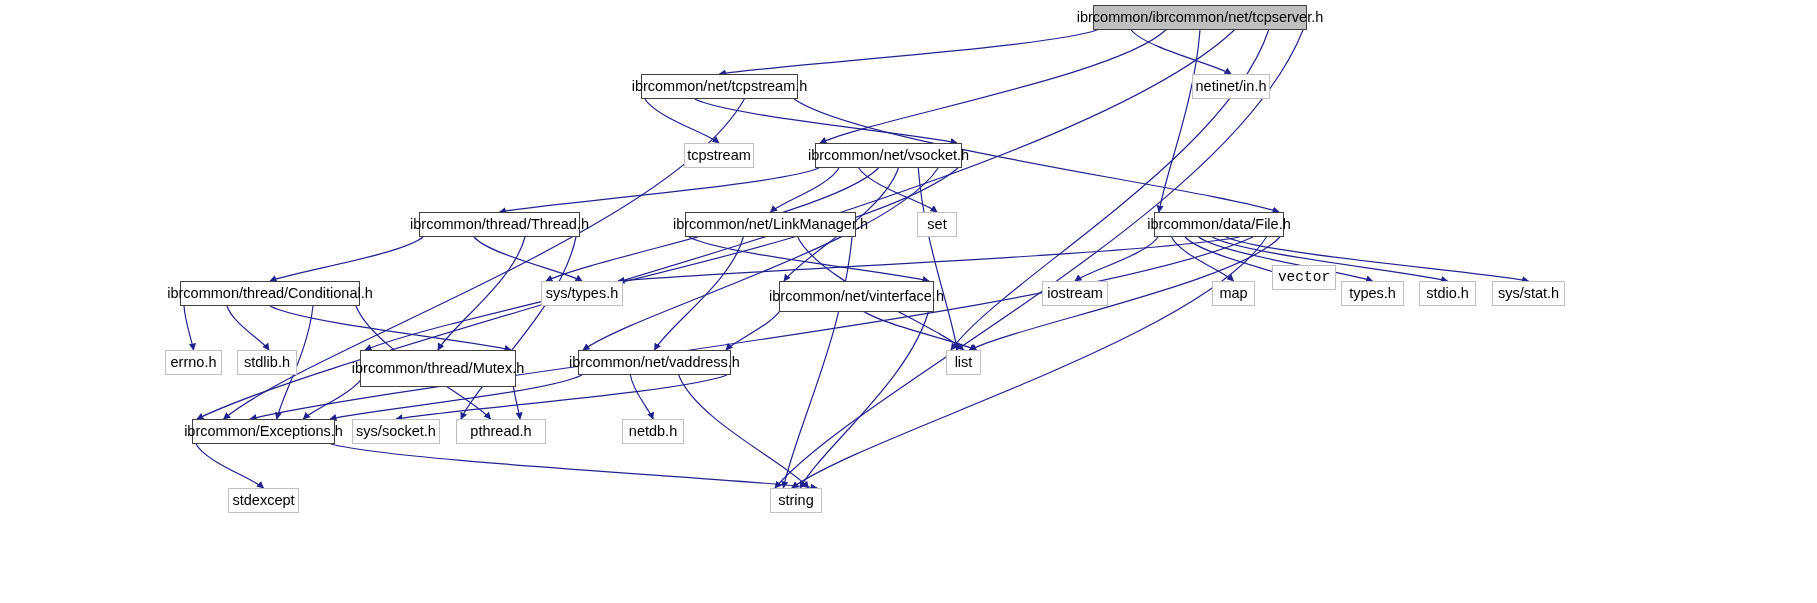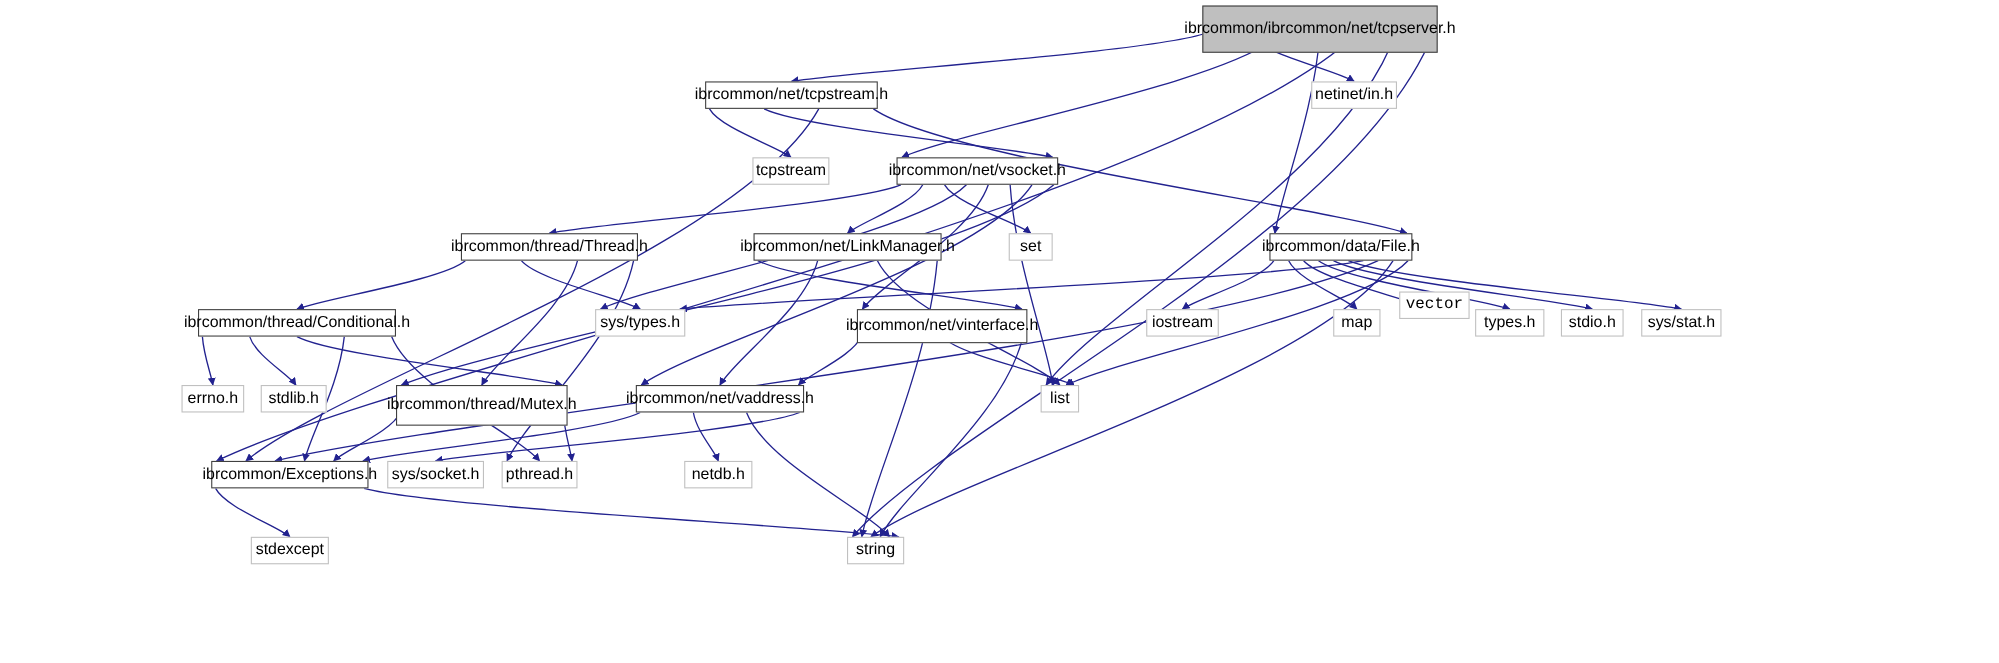--- a/index.html
+++ b/index.html
@@ -106,21 +106,21 @@
         <path d="M 512 375 C 513.08 392.6, 518.704 409.32, 520 419" fill="none" stroke="#22228f" stroke-width="1.2" marker-end="url(#arrow)"></path>
         <path d="M 582 375 C 547.98 392.6, 370.824 409.32, 330 419" fill="none" stroke="#22228f" stroke-width="1.2" marker-end="url(#arrow)"></path>
         <path d="M 630.3333333333334 375 C 633.3933333333334 392.6, 649.328 409.32, 653 419" fill="none" stroke="#22228f" stroke-width="1.2" marker-end="url(#arrow)"></path>
         <path d="M 678.6666666666666 375 C 696.2076666666667 420.2, 787.5508 463.14, 808.6 488" fill="none" stroke="#22228f" stroke-width="1.2" marker-end="url(#arrow)"></path>
         <path d="M 727 375 C 682.3149999999999 392.6, 449.622 409.32, 396 419" fill="none" stroke="#22228f" stroke-width="1.2" marker-end="url(#arrow)"></path>
         <path d="M 196 444 C 205.1125 461.6, 252.565 478.32, 263.5 488" fill="none" stroke="#22228f" stroke-width="1.2" marker-end="url(#arrow)"></path>
         <path d="M 331 444 C 396.61 461.6, 738.268 478.32, 817 488" fill="none" stroke="#22228f" stroke-width="1.2" marker-end="url(#arrow)"></path>
       </g>
   </svg>
   <div id="nodes-group">
-      <div class="node root" style="left: 1093px; top: 5px; width: 214px; height: 43px;">ibrcommon/ibrcommon/net/tcpserver.h</div>
+      <div class="node root" style="left: 1093px; top: 5px; width: 214px; height: 25px;">ibrcommon/ibrcommon/net/tcpserver.h</div>
       <div class="node strong" style="left: 641px; top: 74px; width: 157px; height: 25px;">ibrcommon/net/tcpstream.h</div>
       <div class="node " style="left: 1192px; top: 74px; width: 78px; height: 25px;">netinet/in.h</div>
       <div class="node " style="left: 684px; top: 143px; width: 70px; height: 25px;">tcpstream</div>
       <div class="node strong" style="left: 815px; top: 143px; width: 147px; height: 25px;">ibrcommon/net/vsocket.h</div>
       <div class="node strong" style="left: 419px; top: 212px; width: 161px; height: 25px;">ibrcommon/thread/Thread.h</div>
       <div class="node strong" style="left: 685px; top: 212px; width: 171px; height: 25px;">ibrcommon/net/LinkManager.h</div>
       <div class="node " style="left: 917px; top: 212px; width: 40px; height: 25px;">set</div>
       <div class="node strong" style="left: 1154px; top: 212px; width: 130px; height: 25px;">ibrcommon/data/File.h</div>
       <div class="node strong" style="left: 180px; top: 281px; width: 180px; height: 25px;">ibrcommon/thread/Conditional.h</div>
       <div class="node " style="left: 541px; top: 281px; width: 82px; height: 25px;">sys/types.h</div>
@@ -131,18 +131,18 @@
       <div class="node " style="left: 1341px; top: 281px; width: 63px; height: 25px;">types.h</div>
       <div class="node " style="left: 1419px; top: 281px; width: 57px; height: 25px;">stdio.h</div>
       <div class="node " style="left: 1492px; top: 281px; width: 73px; height: 25px;">sys/stat.h</div>
       <div class="node " style="left: 165px; top: 350px; width: 57px; height: 25px;">errno.h</div>
       <div class="node " style="left: 237px; top: 350px; width: 60px; height: 25px;">stdlib.h</div>
       <div class="node strong" style="left: 360px; top: 350px; width: 156px; height: 37px;">ibrcommon/thread/Mutex.h</div>
       <div class="node strong" style="left: 578px; top: 350px; width: 153px; height: 25px;">ibrcommon/net/vaddress.h</div>
       <div class="node " style="left: 946px; top: 350px; width: 35px; height: 25px;">list</div>
       <div class="node strong" style="left: 192px; top: 419px; width: 143px; height: 25px;">ibrcommon/Exceptions.h</div>
       <div class="node " style="left: 352px; top: 419px; width: 88px; height: 25px;">sys/socket.h</div>
-      <div class="node " style="left: 456px; top: 419px; width: 69px; height: 25px;">pthread.h</div>
+      <div class="node " style="left: 456px; top: 419px; width: 90px; height: 25px;">pthread.h</div>
       <div class="node " style="left: 622px; top: 419px; width: 62px; height: 25px;">netdb.h</div>
       <div class="node " style="left: 228px; top: 488px; width: 71px; height: 25px;">stdexcept</div>
       <div class="node " style="left: 770px; top: 488px; width: 52px; height: 25px;">string</div>
     </div>
 </div>
 
 </body></html>

